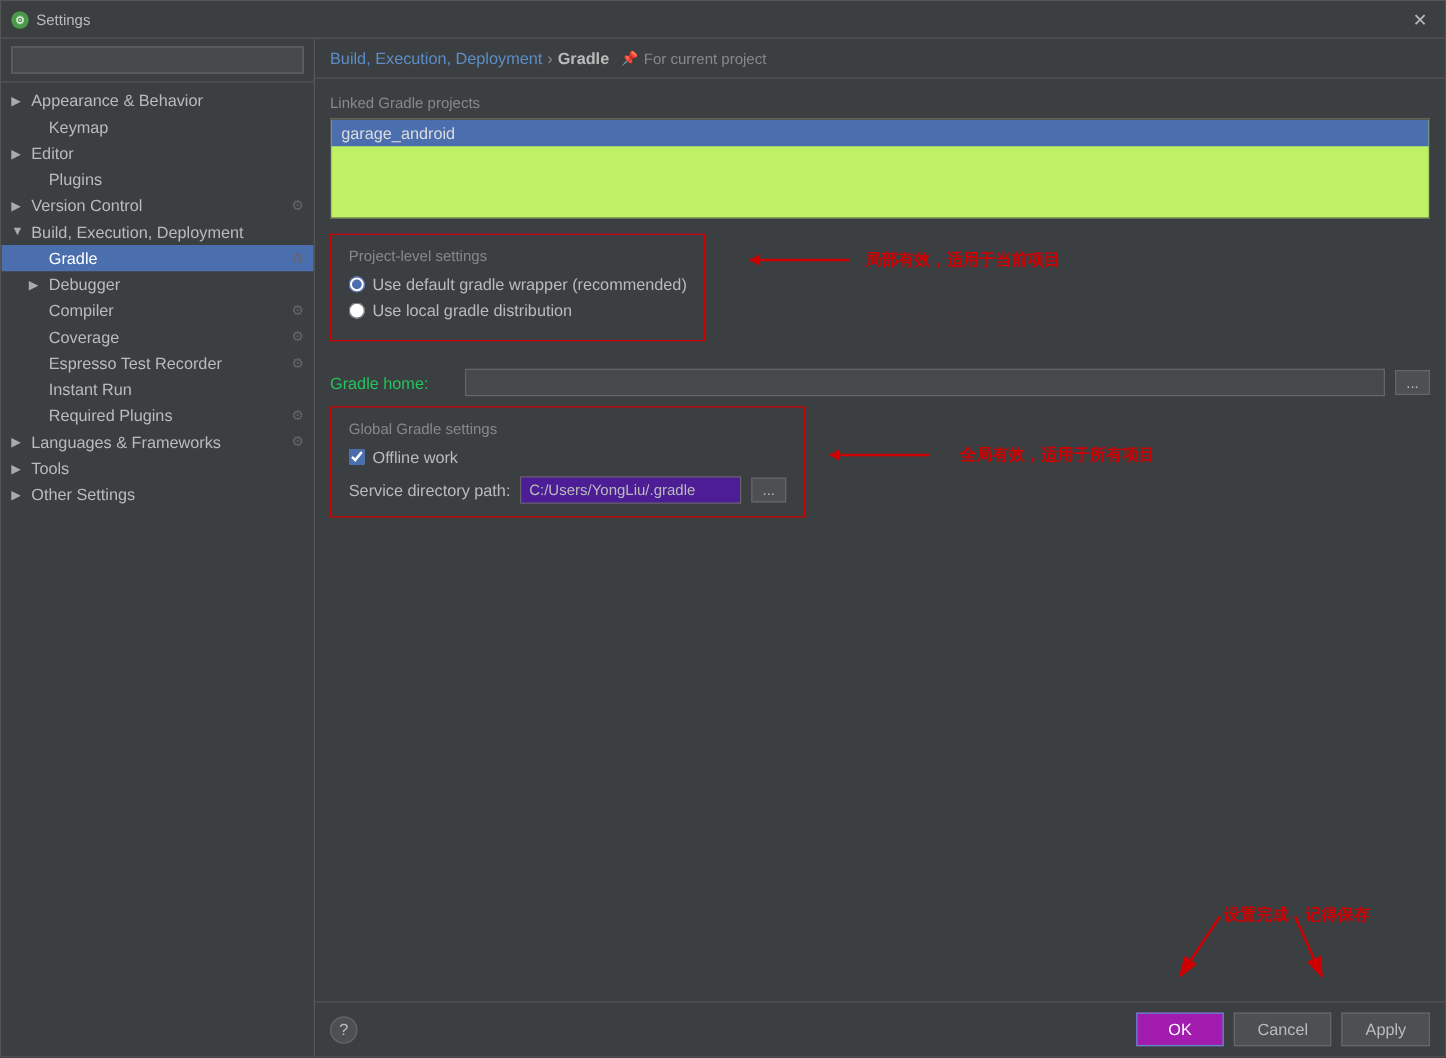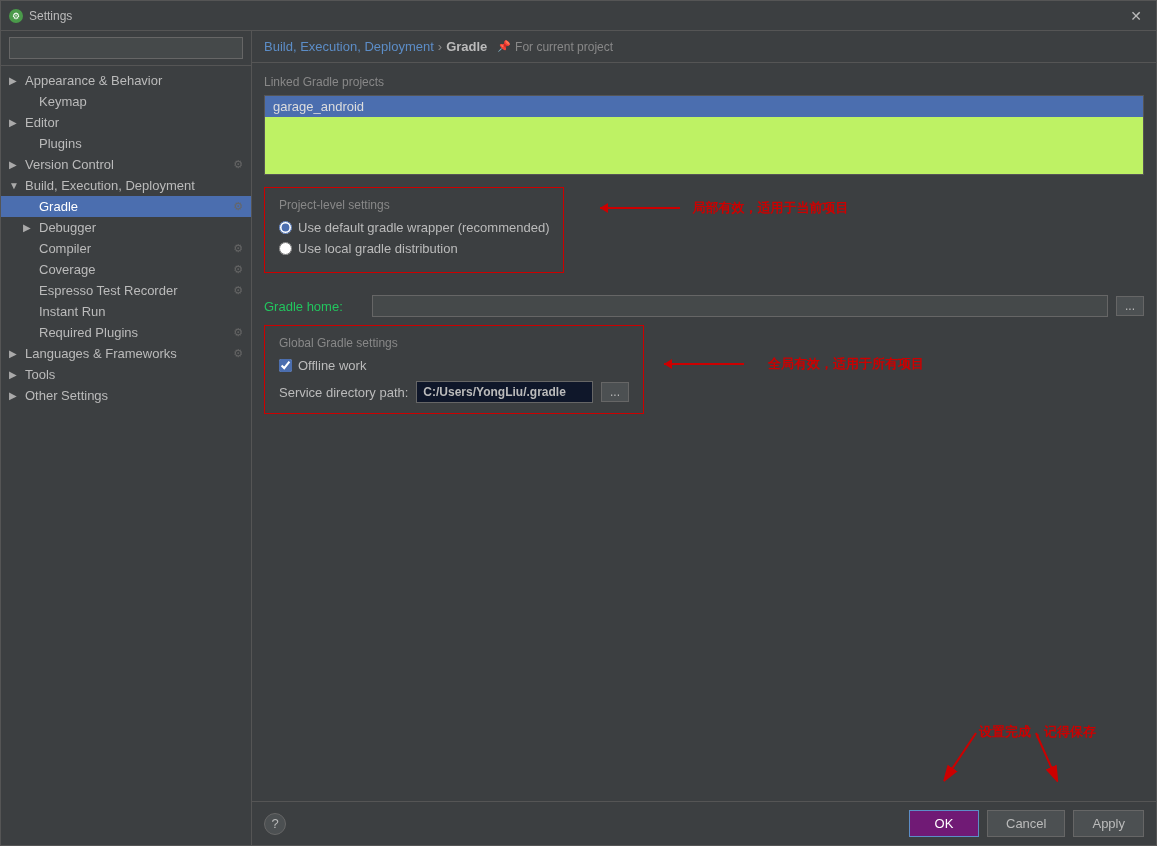--- a/index.html
+++ b/index.html
@@ -239,28 +239,27 @@
       align-items: center;
       gap: 8px;
     }
     .service-dir-label {
       color: #bbb;
       font-size: 13px;
       white-space: nowrap;
     }
     .service-dir-input {
       flex: 1;
-      background: #0f172a;
+      background: #4c1d95;
       border: 1px solid #666;
       color: #bbb;
       padding: 3px 6px;
       font-size: 12px;
       outline: none;
       min-width: 160px;
-      font-weight: bold;
     }
     
     .bottom-bar {
       display: flex;
       justify-content: flex-end;
       align-items: center;
       padding: 8px 12px;
       border-top: 1px solid #555;
       background: #3c3f41;
       flex-shrink: 0;
@@ -270,21 +269,21 @@
     .dialog-btn {
       background: #4c5052;
       border: 1px solid #666;
       color: #bbb;
       padding: 5px 18px;
       cursor: pointer;
       font-size: 13px;
       min-width: 70px;
     }
     .dialog-btn.primary {
-      background: #701a75;
+      background: #a21caf;
       border-color: #5c8dc7;
       color: white;
       text-align: center;
     }
     .help-btn {
       width: 22px;
       height: 22px;
       border-radius: 50%;
       background: #4c5052;
       border: 1px solid #666;

